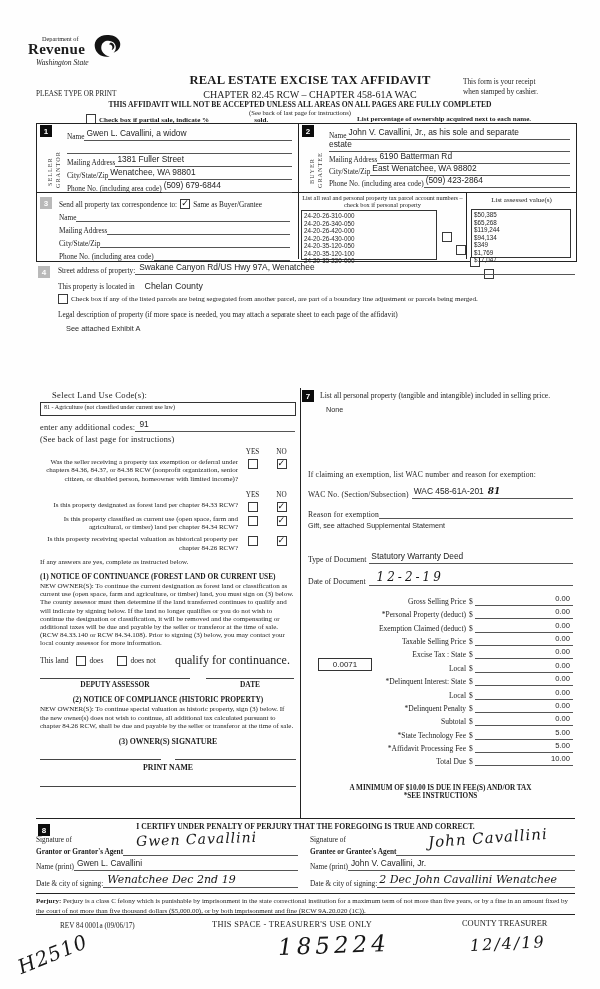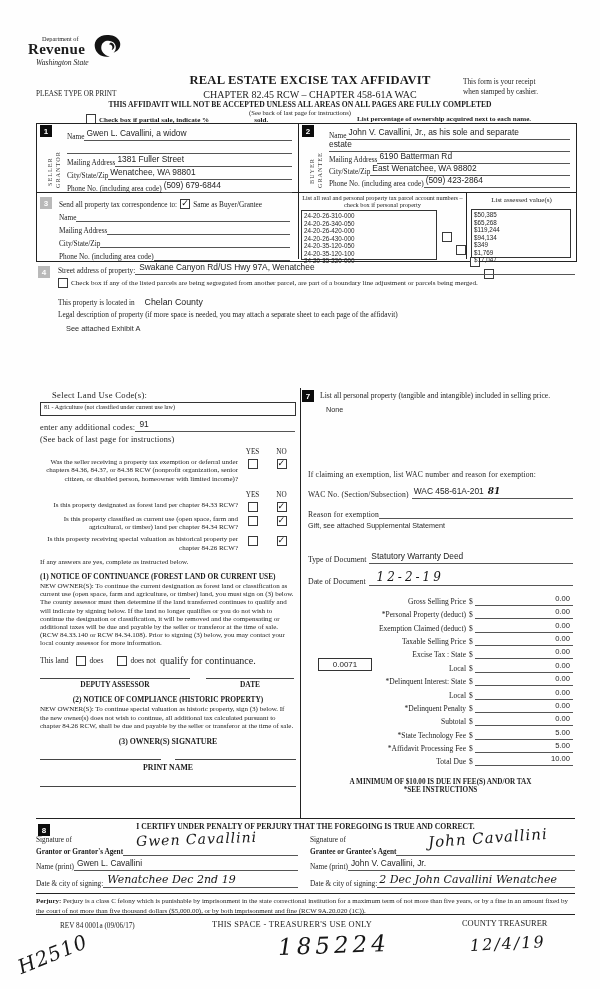--- a/index.html
+++ b/index.html
@@ -199,27 +199,27 @@
       </div>
     </div>
   </div>
 
   <div class="abs" style="left:36px;top:263px;width:539px;">
     <div class="badge ghost abs" style="left:2px;top:3px;">4</div>
     <div class="row" style="margin-left:22px;height:12px;">
       <span class="sl">Street address of property:</span>
       <span class="fl"><span class="tv" style="margin-left:4px;">Swakane Canyon Rd/US Hwy 97A, Wenatchee</span></span>
     </div>
+    <div class="row" style="margin-left:22px;height:16px;">
+      <span class="sl">This property is located in</span>
+      <span class="tv" style="margin-left:10px;font-size:8.8px;">Chelan County</span>
+    </div>
     <div class="row" style="margin-left:22px;height:16px;align-items:center;">
       <span class="cb"></span>
       <span style="font-size:7.1px;margin-left:3px;white-space:nowrap;">Check box if any of the listed parcels are being segregated from another parcel, are part of a boundary line adjustment or parcels being merged.</span>
-    </div>
-    <div class="row" style="margin-left:22px;height:16px;">
-      <span class="sl">This property is located in</span>
-      <span class="tv" style="margin-left:10px;font-size:8.8px;">Chelan County</span>
     </div>
     <div style="margin-left:22px;margin-top:3px;font-size:7.3px;">Legal description of property (if more space is needed, you may attach a separate sheet to each page of the affidavit)</div>
     <div class="tvs" style="margin-left:30px;margin-top:5px;font-size:7.4px;">See attached Exhibit A</div>
   </div>
 
   <div class="abs" style="left:36px;top:388px;width:539px;height:430px;border-bottom:1.5px solid #222;">
     <div class="abs" style="left:264px;top:0;width:0;height:430px;border-left:1px solid #222;"></div>
 
     <div class="abs" style="left:4px;top:2px;width:256px;">
       <div style="font-size:8.6px;letter-spacing:.3px;margin-left:12px;">Select Land Use Code(s):</div>
@@ -284,21 +284,21 @@
 
       <div class="b" style="font-size:7.4px;margin-top:6px;">(1) NOTICE OF CONTINUANCE (FOREST LAND OR CURRENT USE)</div>
       <div class="p7" style="margin-top:1px;width:254px;">NEW OWNER(S): To continue the current designation as forest land or classification as current use (open space, farm and agriculture, or timber) land, you must sign on (3) below. The county assessor must then determine if the land transferred continues to qualify and will indicate by signing below. If the land no longer qualifies or you do not wish to continue the designation or classification, it will be removed and the compensating or additional taxes will be due and payable by the seller or transferor at the time of sale. (RCW 84.33.140 or RCW 84.34.108). Prior to signing (3) below, you may contact your local county assessor for more information.</div>
 
       <div class="row" style="margin-top:8px;height:11px;align-items:center;">
         <span style="font-size:7.6px;">This land</span>
         <span class="cb" style="margin-left:8px;"></span>
         <span style="font-size:7.6px;margin-left:3px;">does</span>
         <span class="cb" style="margin-left:14px;"></span>
         <span style="font-size:7.6px;margin-left:3px;">does not</span>
-        <span style="font-size:10px;margin-left:4px;">qualify for continuance.</span>
+        <span style="font-size:12px;margin-left:19px;">qualify for continuance.</span>
       </div>
 
       <div style="display:flex;margin-top:12px;">
         <span class="sigline" style="width:150px;"></span>
         <span class="sigline" style="width:88px;margin-left:16px;"></span>
       </div>
       <div style="display:flex;font-size:7.4px;font-weight:bold;margin-top:1px;">
         <span style="width:150px;text-align:center;">DEPUTY ASSESSOR</span>
         <span style="width:88px;text-align:center;margin-left:16px;">DATE</span>
       </div>
@@ -405,21 +405,21 @@
             <span class="fee-d">$</span>
             <span class="fee-line"><span class="fee-amt">5.00</span></span>
           </div>
         <div class="fee-row">
             <span class="fee-lbl">Total Due</span>
             <span class="fee-d">$</span>
             <span class="fee-line"><span class="fee-amt">10.00</span></span>
           </div>
       </div>
 
-      <div class="b ctr" style="font-size:7.2px;margin-top:12px;">A MINIMUM OF $10.00 IS DUE IN FEE(S) AND/OR TAX</div>
+      <div class="b ctr" style="font-size:7.2px;margin-top:18px;">A MINIMUM OF $10.00 IS DUE IN FEE(S) AND/OR TAX</div>
       <div class="b ctr" style="font-size:7.2px;">*SEE INSTRUCTIONS</div>
     </div>
   </div>
 
   <div class="abs" style="left:36px;top:820px;width:539px;">
     <div class="badge abs" style="left:2px;top:4px;">8</div>
     <div class="b ctr" style="font-size:7.7px;margin-top:2px;">I CERTIFY UNDER PENALTY OF PERJURY THAT THE FOREGOING IS TRUE AND CORRECT.</div>
 
     <div style="display:flex;margin-top:4px;">
 

